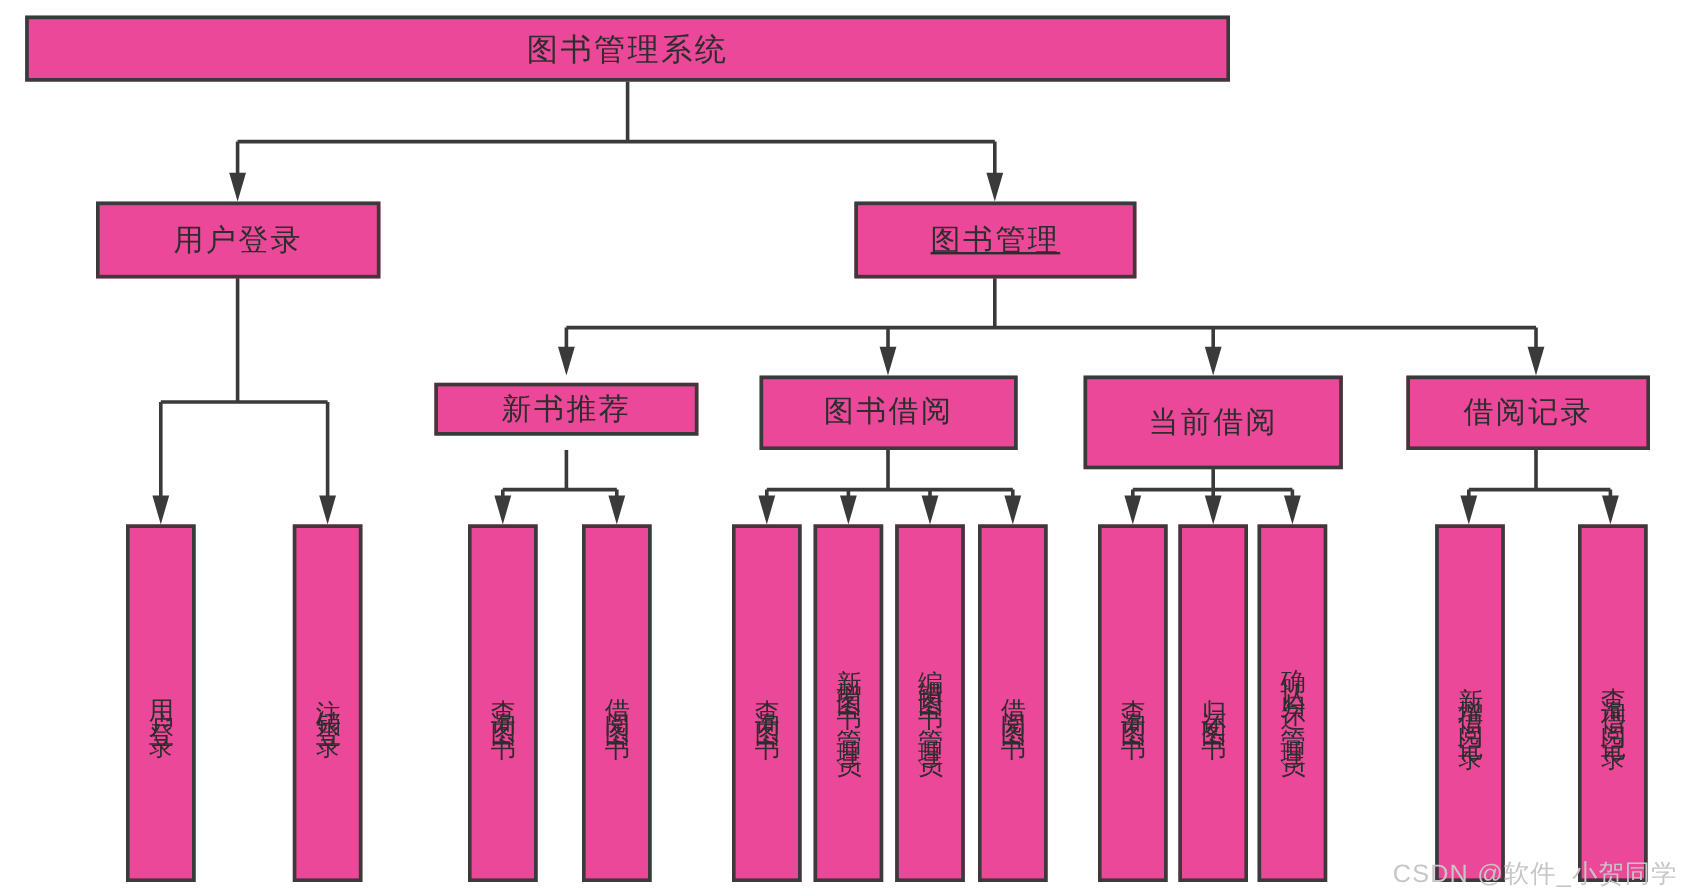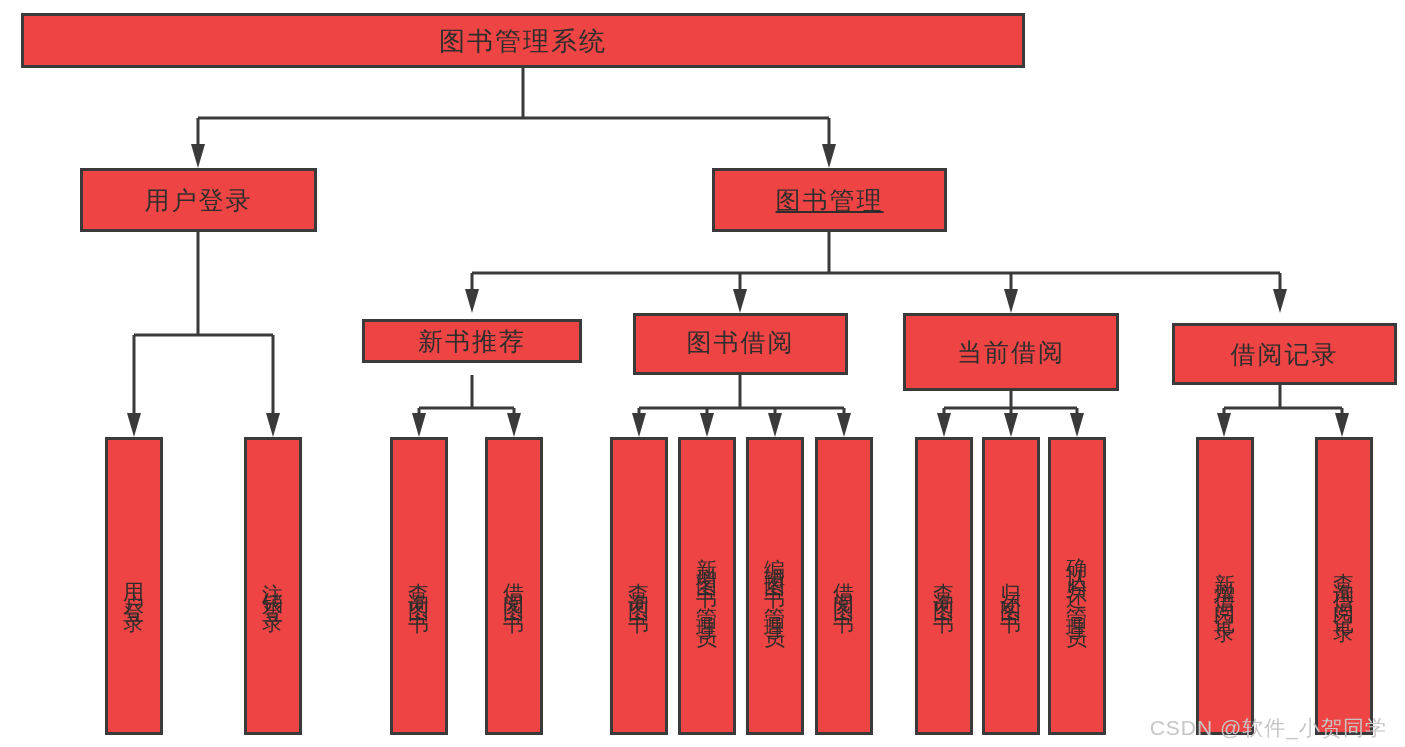--- a/index.html
+++ b/index.html
@@ -2,32 +2,32 @@
 <html><head>
 <meta charset="utf-8">
 <style>
   html,body{margin:0;padding:0;background:#fff;}
   #stage{
     position:relative;width:1405px;height:747px;background:#ffffff;
     font-family:"Liberation Sans",sans-serif;color:#2d2d2d;overflow:hidden;
   }
   #edges{position:absolute;left:0;top:0;width:1405px;height:747px;}
   .box{
-    position:absolute;box-sizing:border-box;background:#ef4444;
+    position:absolute;box-sizing:border-box;background:#ec4899;
     border:3px solid #3a3a3a;display:flex;align-items:center;justify-content:center;
     text-align:left;
   }
   .hbox{font-size:25px;letter-spacing:2px;line-height:1;}
   .rootbox{font-size:26px;}
   .vbox{
     writing-mode:vertical-rl;text-orientation:mixed;
     font-size:21px;letter-spacing:10px;line-height:1.1;
   }
   .watermark{
-    position:absolute;right:18px;bottom:5px;font-size:21px;letter-spacing:1px;
+    position:absolute;right:7px;bottom:5px;font-size:21px;letter-spacing:1px;
     white-space:nowrap;z-index:5;
   }
 </style>
 </head>
 <body>
 
 <div id="stage">
 
   <svg id="edges" viewBox="0 0 1405 747" xmlns="http://www.w3.org/2000/svg">
     <g stroke="#3a3a3a" stroke-width="3" fill="none">
@@ -63,21 +63,21 @@
   </svg>
 
   <div class="box hbox rootbox" style="left:21px;top:13px;width:1004px;height:55px;">图书管理系统</div>
 
   <div class="box hbox" style="left:80px;top:168px;width:237px;height:64px;">用户登录</div>
   <div class="box hbox" style="left:712px;top:168px;width:235px;height:64px;text-decoration:underline;">图书管理</div>
 
   <div class="box hbox" style="left:362px;top:319px;width:220px;height:44px;">新书推荐</div>
   <div class="box hbox" style="left:633px;top:313px;width:215px;height:62px;font-family:Liberation Mono, monospace;">图书借阅</div>
   <div class="box hbox" style="left:903px;top:313px;width:216px;height:78px;">当前借阅</div>
-  <div class="box hbox" style="left:1172px;top:323px;width:225px;height:62px;">借阅记录</div>
+  <div class="box hbox" style="left:1172px;top:313px;width:203px;height:62px;">借阅记录</div>
 
   <div class="box vbox" style="left:105px;top:437px;width:58px;height:298px;">用户登录</div>
   <div class="box vbox" style="left:244px;top:437px;width:58px;height:298px;">注销登录</div>
 
   <div class="box vbox" style="left:390px;top:437px;width:58px;height:298px;">查询图书</div>
   <div class="box vbox" style="left:485px;top:437px;width:58px;height:298px;">借阅图书</div>
 
   <div class="box vbox" style="left:610px;top:437px;width:58px;height:298px;">查询图书</div>
   <div class="box vbox" style="left:678px;top:437px;width:58px;height:298px;">新增图书（管理员）</div>
   <div class="box vbox" style="left:746px;top:437px;width:58px;height:298px;">编辑图书（管理员）</div>

